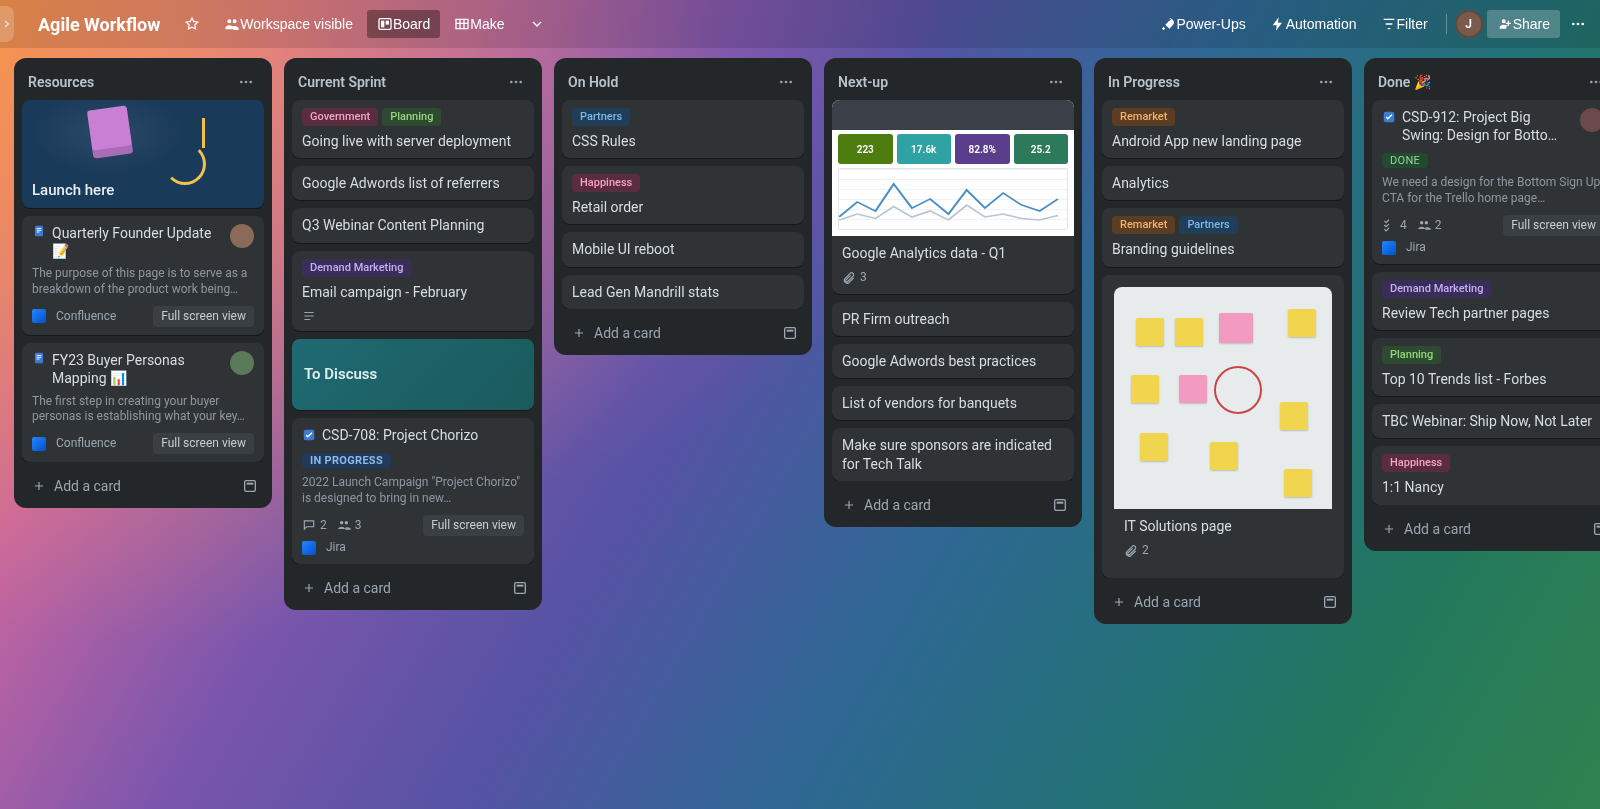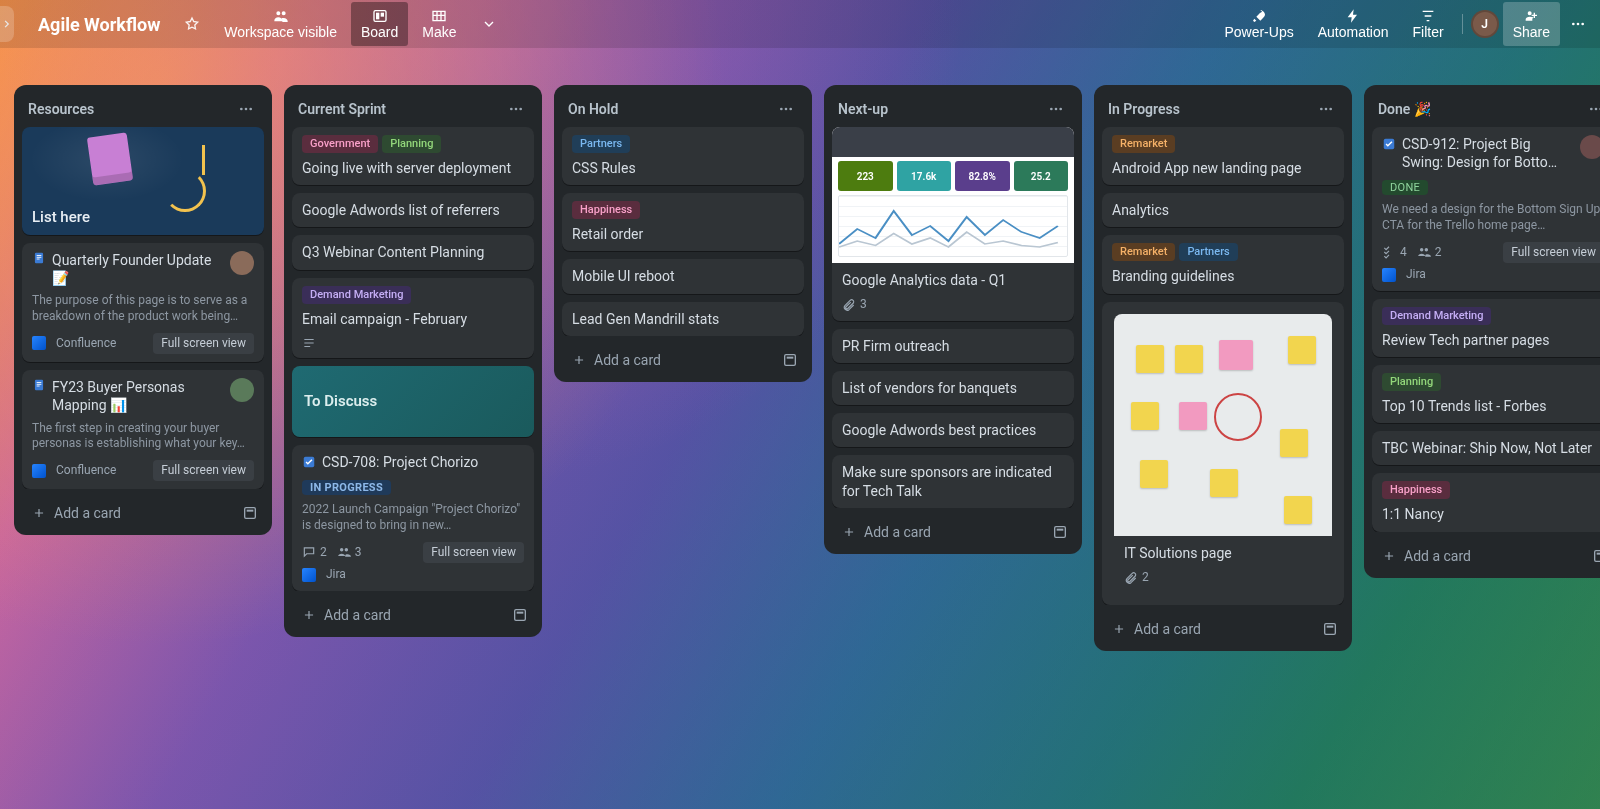--- a/index.html
+++ b/index.html
@@ -25,44 +25,43 @@
   }
   .leftHandle {
     position: absolute; left:0; top: 6px; width: 14px; height: 36px;
     background: rgba(255,255,255,0.2); border-radius: 0 8px 8px 0;
     display:flex; align-items:center; justify-content:center; z-index:3;
   }
   .leftHandle svg { color: #e8e8e8; }
   .header .spacer { flex:1; }
   .board-name { font-size: 18px; font-weight: 700; color: #fff; padding: 6px 10px; border-radius:3px; margin-left: 20px; }
   .hdr-btn {
-    display:flex; align-items:center; 
+    display:flex; align-items:flex-start; 
     background: transparent; color:#fff; border:none; padding:6px 10px; font-size:14px;
-    border-radius:3px; cursor:pointer; font-weight:500;flex-direction:column;
+    border-radius:3px; cursor:pointer; font-weight:500;
   }
   .hdr-btn.solid { background: rgba(0,0,0,0.35); }
   .hdr-btn.share { background: rgba(255,255,255,0.22); }
   .hdr-icon { width:16px; height:16px; color:#fff; flex:none; }
   .star { color:#fff; opacity:0.9; }
   .avatar28 { width:28px; height:28px; border-radius:50%; background:#a66; display:flex; align-items:center; justify-content:center; font-size:12px; font-weight:600; color:#fff; border:2px solid rgba(0,0,0,0.2); }
 
   
   .board {
     position:relative; z-index:2;
     display:flex; gap:12px; padding:10px 14px; height: calc(100% - 48px); overflow-x:auto; overflow-y:hidden;
     align-items: flex-start;
   }
   .list {
     width: 258px; flex: 0 0 258px;
     background: #23272a;
     border-radius: 12px;
     padding: 8px;
     display:flex; flex-direction:column;
     max-height: 100%;
-    margin-top: 27px;
   }
   .list-header {
     display:flex; align-items:center; justify-content:space-between;
     padding: 4px 6px 6px 6px;
   }
   .list-title { color:#b8c3cc; font-size:14px; font-weight:600; }
   .list-menu { width:24px; height:24px; display:flex; align-items:center; justify-content:center; color:#9aa6b2; border-radius:4px; }
   .cards { display:flex; flex-direction:column; gap:8px; overflow-y:auto; }
 
   .card {
@@ -270,21 +269,21 @@
             <circle cx="12" cy="12" r="2" fill="currentColor"></circle>
             <circle cx="19" cy="12" r="2" fill="currentColor"></circle>
           </svg>
       </div>
     </div>
     <div class="cards">
       <div class="card title-card" style="padding:0;">
         <div class="doodle"></div>
         <div class="sticky"></div>
         <div class="squiggle"></div>
-        <span class="label">List here</span>
+        <span class="label">Launch here</span>
       </div>
 
       <div class="card">
         <div class="row-between">
           <svg class="check-icon" viewBox="0 0 24 24">
               <rect x="5" y="3" width="14" height="18" rx="2" fill="#3b7bd4"></rect>
               <rect x="8" y="7" width="8" height="1.5" fill="#fff"></rect>
               <rect x="8" y="10" width="8" height="1.5" fill="#fff"></rect>
               <rect x="8" y="13" width="5" height="1.5" fill="#fff"></rect>
             </svg>
@@ -509,24 +508,24 @@
               <span>3</span>
             </span>
           </div>
         </div>
       </div>
 
       <div class="card">
         <div class="card-title">PR Firm outreach</div>
       </div>
       <div class="card">
+        <div class="card-title">Google Adwords best practices</div>
+      </div>
+      <div class="card">
         <div class="card-title">List of vendors for banquets</div>
-      </div>
-      <div class="card">
-        <div class="card-title">Google Adwords best practices</div>
       </div>
       <div class="card">
         <div class="card-title">Make sure sponsors are indicated for Tech Talk</div>
       </div>
     </div>
     <div class="list-footer">
       <div class="add-card">
         <svg class="plus" viewBox="0 0 24 24">
             <path d="M12 5v14M5 12h14" stroke="currentColor" stroke-width="2"></path>
           </svg>

